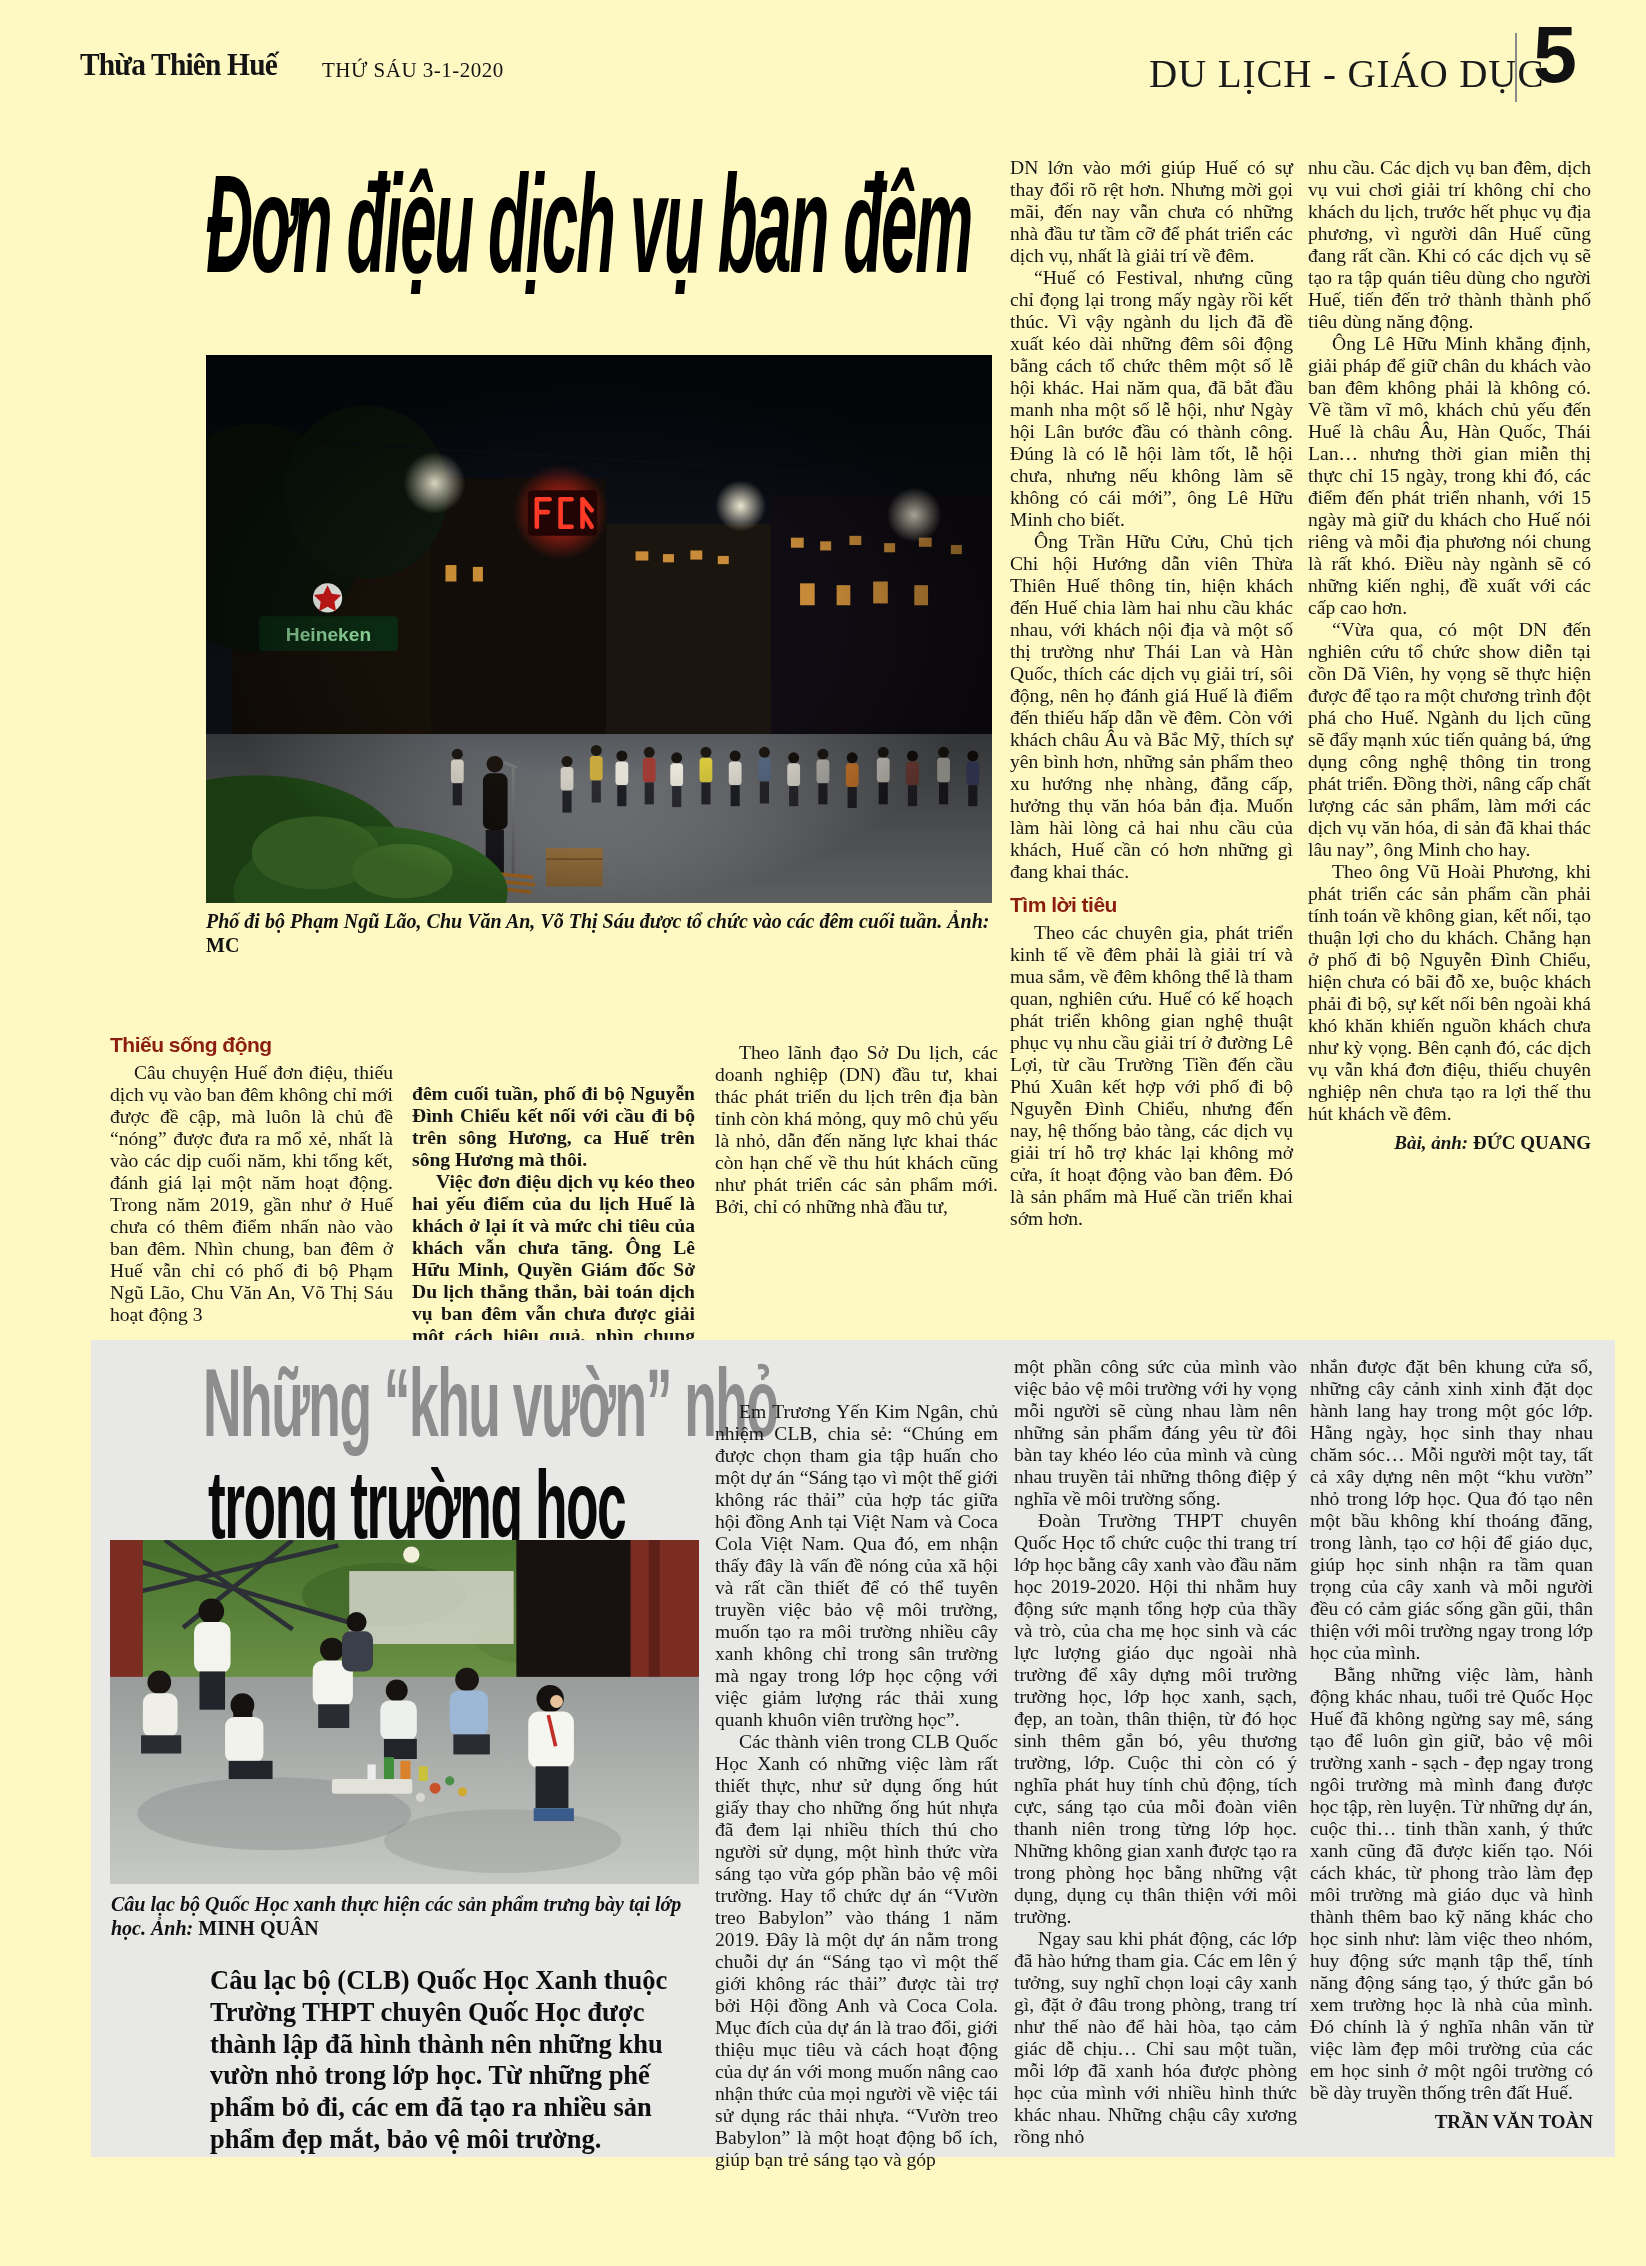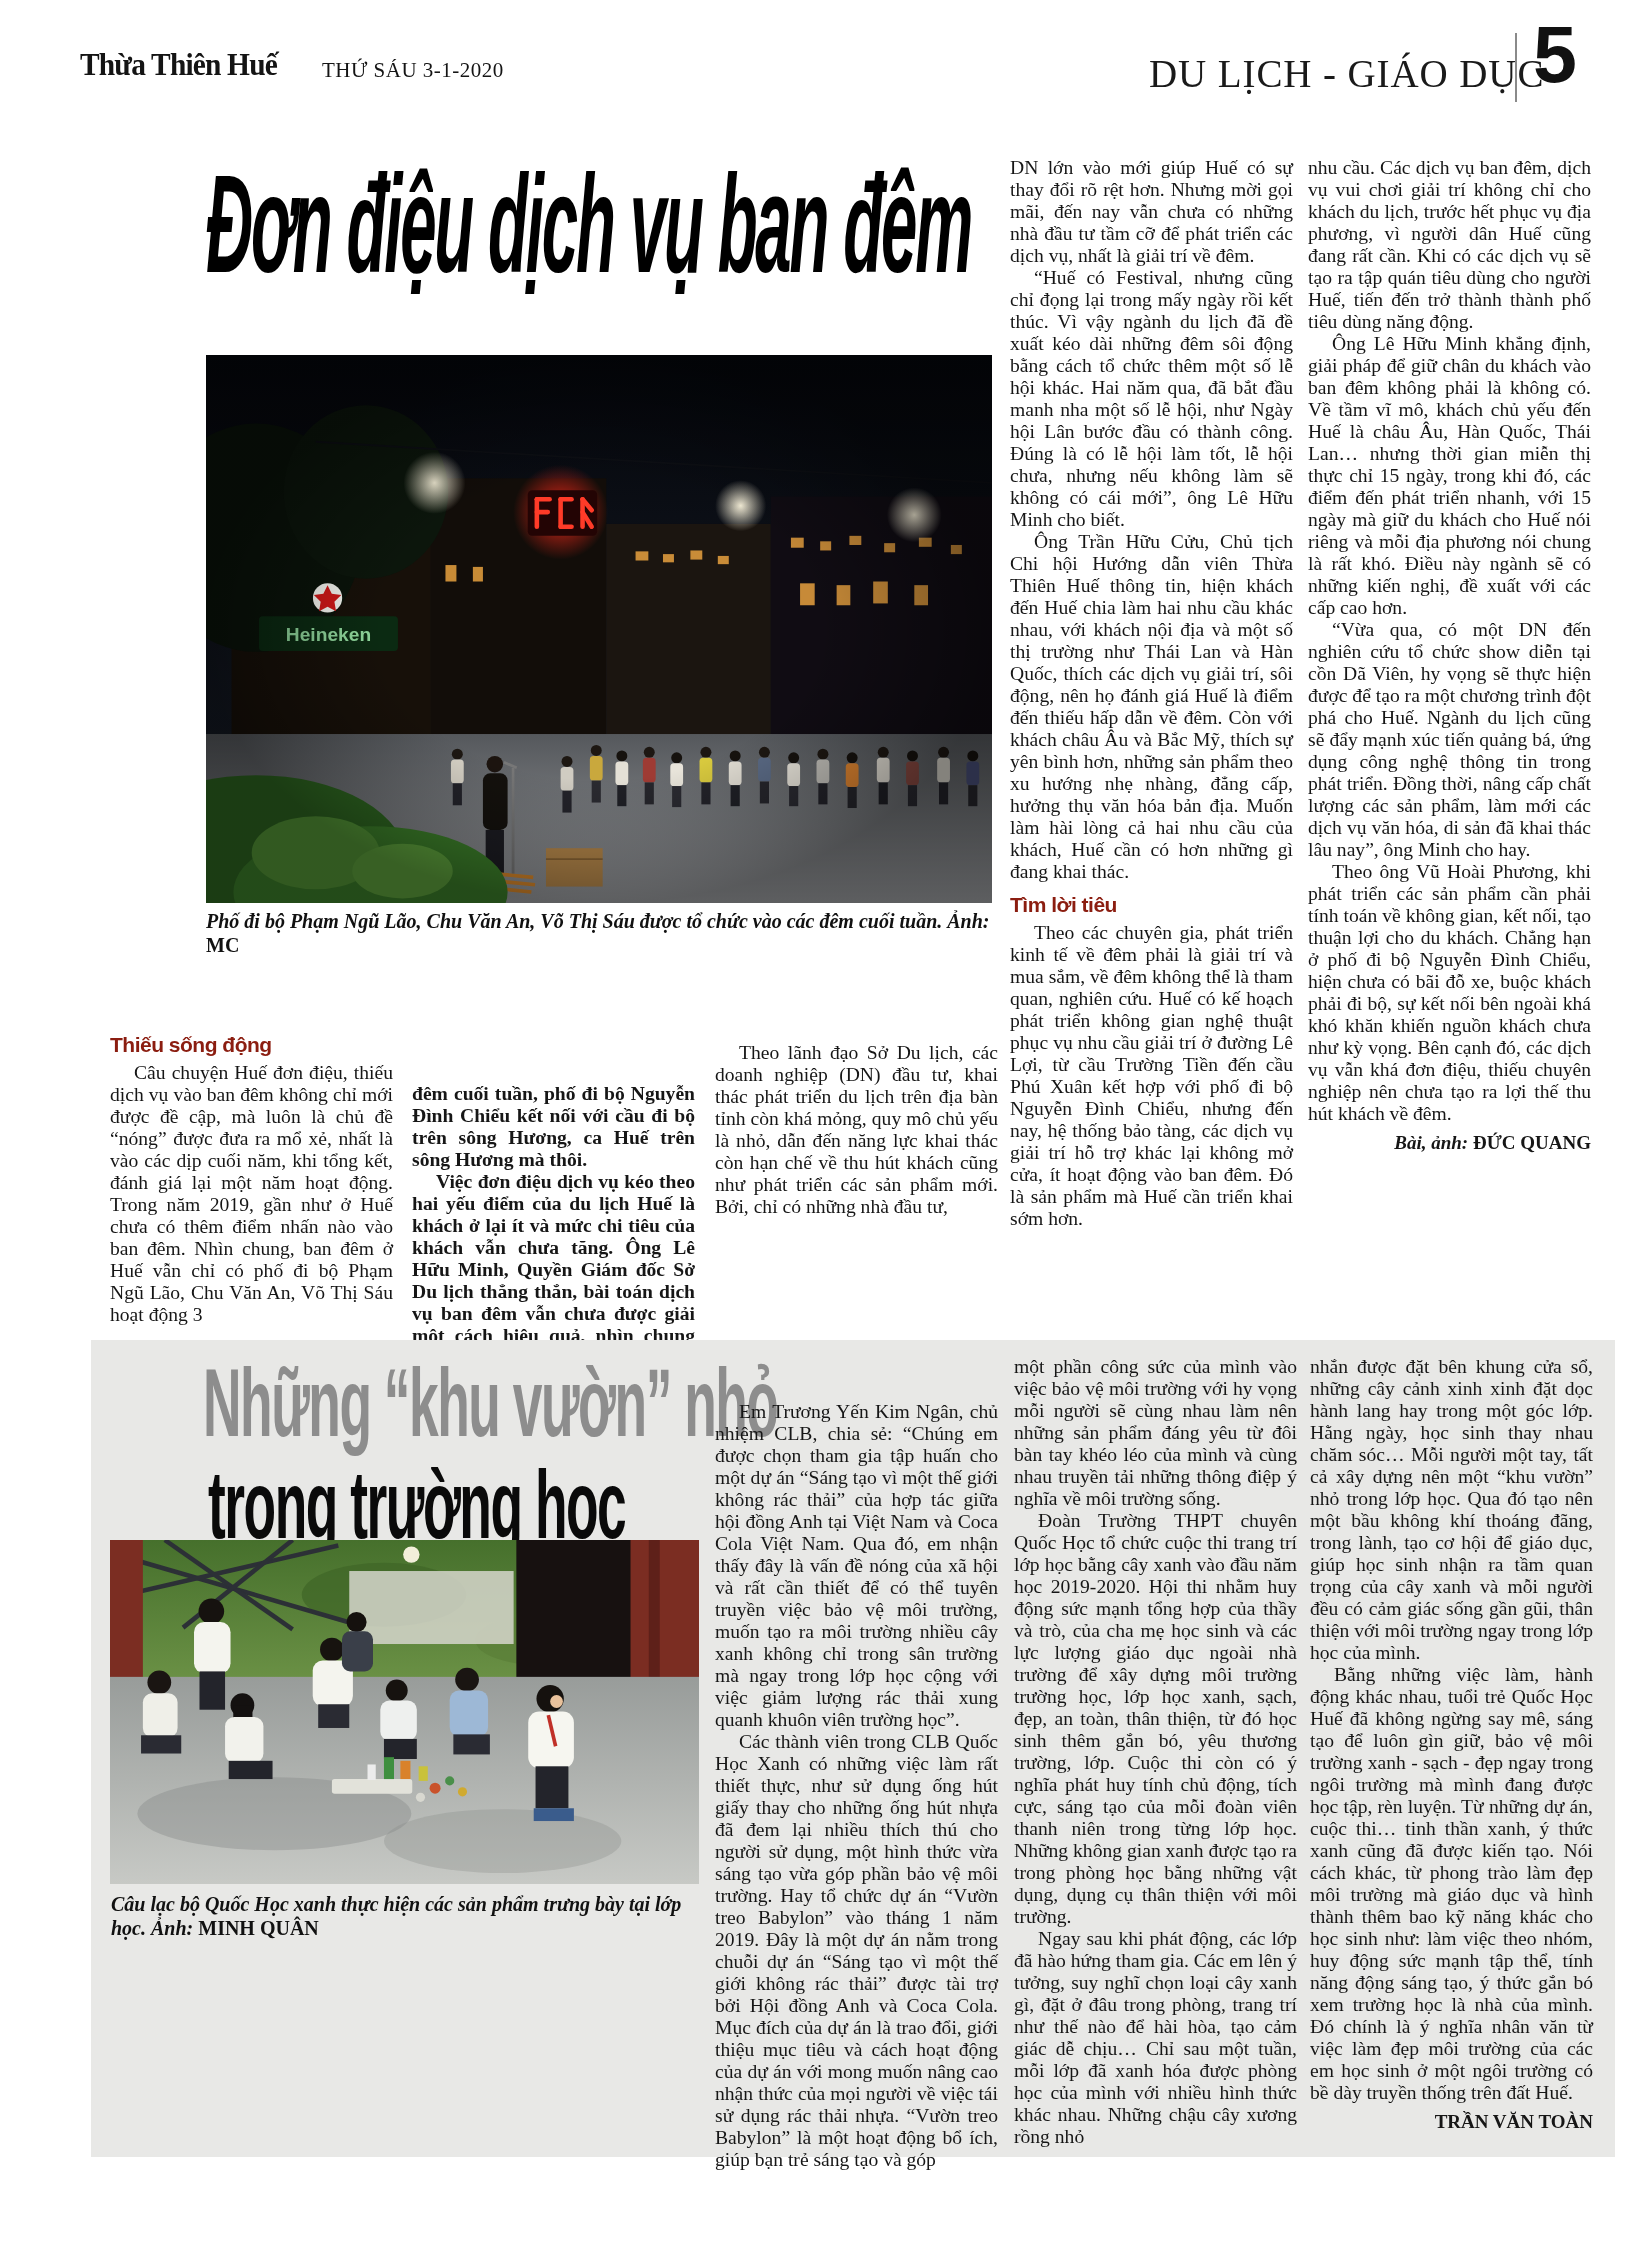--- a/index.html
+++ b/index.html
@@ -1,16 +1,16 @@
 <!DOCTYPE html>
 <html style="font-size:14.6px"><head>
 <meta charset="utf-8">
 <style>
   html,body{margin:0;padding:0;background:#d9d9d9;}
-  .page{position:relative;width:1647px;height:2267px;background:#ffffff;
+  .page{position:relative;width:1647px;height:2267px;background:#fef9c3;
         font-family:"Liberation Serif",serif;color:#141414;overflow:hidden;}
   .abs{position:absolute;}
 
   
   .masthead{left:80px;top:46px;font-size:32px;font-weight:bold;white-space:nowrap;
             transform:scaleX(.92);transform-origin:left top;letter-spacing:-0.9px;}
   .hdate{left:322px;top:58px;font-size:21px;letter-spacing:0.5px;white-space:nowrap;}
   .hsection{left:1149px;top:51px;font-size:39px;letter-spacing:0.9px;white-space:nowrap;color:#1a1a1a;}
   .hdivider{left:1515px;top:33px;width:1.8px;height:69px;background:#8a8a8a;}
   .hpagenum{left:1533px;top:14.6px;font-family:"Liberation Sans",sans-serif;
@@ -382,20 +382,21 @@
       <rect x="338" y="248" width="10" height="16" fill="#c9c23a"></rect>
       <circle cx="356" cy="272" r="6" fill="#c9522b"></circle>
         <circle cx="372" cy="264" r="5" fill="#4a8f4a"></circle>
       <circle cx="340" cy="282" r="5" fill="#d8d8d0"></circle>
         <circle cx="386" cy="276" r="5" fill="#d0aa30"></circle>
     </g>
   </svg>
 
   <p class="abs caption cap2" style="margin:0;"><span>Câu lạc bộ Quốc Học xanh thực hiện các sản phẩm trưng bày tại lớp học. </span><span class="credit">Ảnh: </span><span class="credit-name">MINH QUÂN</span></p>
 
+  <p class="abs lead lead2" style="margin:0;">Câu lạc bộ (CLB) Quốc Học Xanh thuộc Trường THPT chuyên Quốc Học được thành lập đã hình thành nên những khu vườn nhỏ trong lớp học. Từ những phế phẩm bỏ đi, các em đã tạo ra nhiều sản phẩm đẹp mắt, bảo vệ môi trường.</p>
 
   <div class="abs col a2c1">
       <p>Em Trương Yến Kim Ngân, chủ nhiệm CLB, chia sẻ: “Chúng em được chọn tham gia tập huấn cho một dự án “Sáng tạo vì một thế giới không rác thải” của hợp tác giữa hội đồng Anh tại Việt Nam và Coca Cola Việt Nam. Qua đó, em nhận thấy đây là vấn đề nóng của xã hội và rất cần thiết để có thể tuyên truyền việc bảo vệ môi trường, muốn tạo ra môi trường nhiều cây xanh không chỉ trong sân trường mà ngay trong lớp học cộng với việc giảm lượng rác thải xung quanh khuôn viên trường học”.</p>
       <p>Các thành viên trong CLB Quốc Học Xanh có những việc làm rất thiết thực, như sử dụng ống hút giấy thay cho những ống hút nhựa đã đem lại nhiều thích thú cho người sử dụng, một hình thức vừa sáng tạo vừa góp phần bảo vệ môi trường. Hay tổ chức dự án “Vườn treo Babylon” vào tháng 1 năm 2019. Đây là một dự án nằm trong chuỗi dự án “Sáng tạo vì một thế giới không rác thải” được tài trợ bởi Hội đồng Anh và Coca Cola. Mục đích của dự án là trao đổi, giới thiệu mục tiêu và cách hoạt động của dự án với mong muốn nâng cao nhận thức của mọi người về việc tái sử dụng rác thải nhựa. “Vườn treo Babylon” là một hoạt động bổ ích, giúp bạn trẻ sáng tạo và góp</p>
     </div>
   <div class="abs col a2c2">
       <p class="cont">một phần công sức của mình vào việc bảo vệ môi trường với hy vọng mỗi người sẽ cùng nhau làm nên những sản phẩm đáng yêu từ đôi bàn tay khéo léo của mình và cùng nhau truyền tải những thông điệp ý nghĩa về môi trường sống.</p>
       <p>Đoàn Trường THPT chuyên Quốc Học tổ chức cuộc thi trang trí lớp học bằng cây xanh vào đầu năm học 2019-2020. Hội thi nhằm huy động sức mạnh tổng hợp của thầy và trò, của cha mẹ học sinh và các lực lượng giáo dục ngoài nhà trường để xây dựng môi trường trường học, lớp học xanh, sạch, đẹp, an toàn, thân thiện, từ đó học sinh thêm gắn bó, yêu thương trường, lớp. Cuộc thi còn có ý nghĩa phát huy tính chủ động, tích cực, sáng tạo của mỗi đoàn viên thanh niên trong từng lớp học. Những không gian xanh được tạo ra trong phòng học bằng những vật dụng, dụng cụ thân thiện với môi trường.</p>
       <p>Ngay sau khi phát động, các lớp đã hào hứng tham gia. Các em lên ý tưởng, suy nghĩ chọn loại cây xanh gì, đặt ở đâu trong phòng, trang trí như thế nào để hài hòa, tạo cảm giác dễ chịu… Chỉ sau một tuần, mỗi lớp đã xanh hóa được phòng học của mình với nhiều hình thức khác nhau. Những chậu cây xương rồng nhỏ</p>
     </div>

